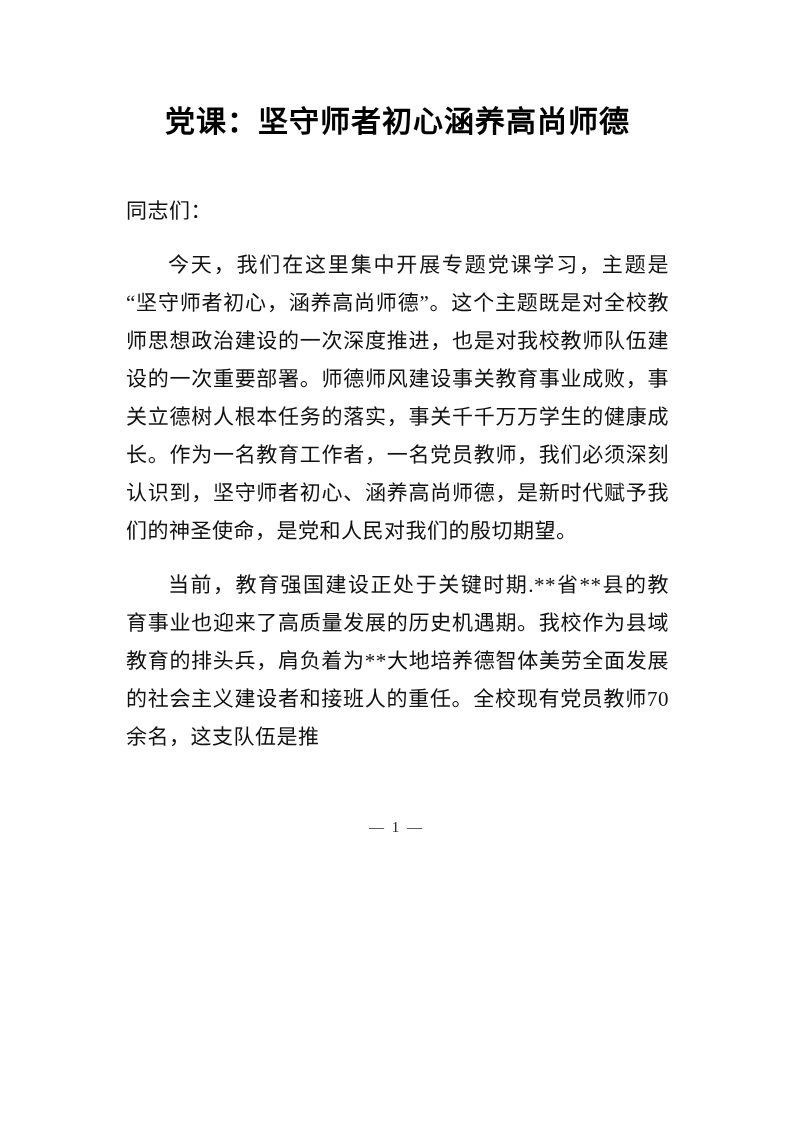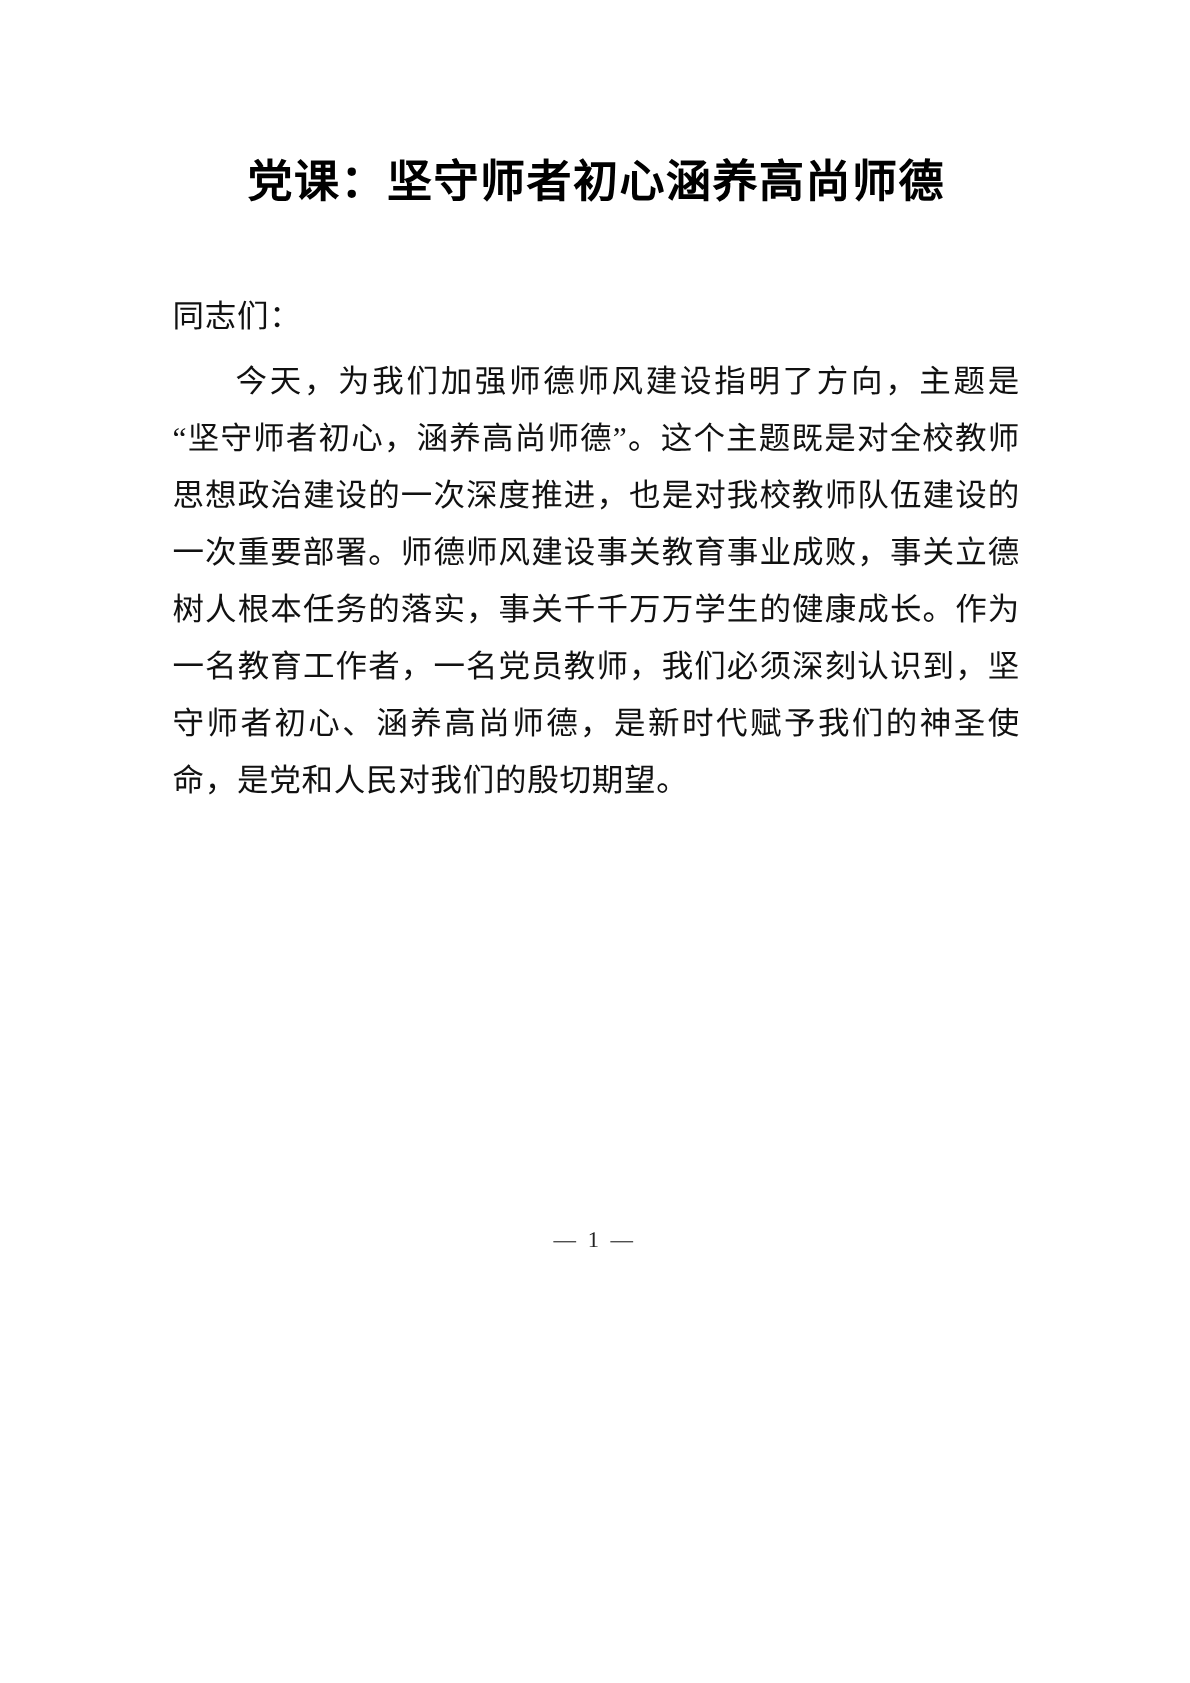--- a/index.html
+++ b/index.html
@@ -26,21 +26,21 @@
     font-size: 30px;
     line-height: 40px;
     font-weight: bold;
     letter-spacing: 1px;
     color: #000000;
   }
   .doc-body {
     margin-top: 50px;
   }
   .para {
-    margin: 5px;
+    margin: 16px;
     font-size: 21px;
     line-height: 38px;
     text-align: justify;
     text-indent: 2em;
     color: #111111;
     letter-spacing: 0.5px;
     word-break: break-all;
     font-family: Liberation Serif, serif;
   }
   .para.no-indent {
@@ -58,17 +58,18 @@
   }
 </style>
 </head>
 <body>
 
 <div class="page">
   <div class="content">
     <h1 class="doc-title">党课：坚守师者初心涵养高尚师德</h1>
     <div class="doc-body">
       <p class="para no-indent">同志们：</p>
-      <p class="para">今天，为我们加强师德师风建设指明了方向，主题是“坚守师者初心，涵养高尚师德”。这个主题既是对全校教师思想政治建设的一次深度推进，也是对我校教师队伍建设的一次重要部署。师德师风建设事关教育事业成败，事关立德树人根本任务的落实，事关千千万万学生的健康成长。作为一名教育工作者，一名党员教师，我们必须深刻认识到，坚守师者初心、涵养高尚师德，是新时代赋予我们的神圣使命，是党和人民对我们的殷切期望。</p>
+      <p class="para">今天，我们在这里集中开展专题党课学习，主题是“坚守师者初心，涵养高尚师德”。这个主题既是对全校教师思想政治建设的一次深度推进，也是对我校教师队伍建设的一次重要部署。师德师风建设事关教育事业成败，事关立德树人根本任务的落实，事关千千万万学生的健康成长。作为一名教育工作者，一名党员教师，我们必须深刻认识到，坚守师者初心、涵养高尚师德，是新时代赋予我们的神圣使命，是党和人民对我们的殷切期望。</p>
+      <p class="para">当前，教育强国建设正处于关键时期.**省**县的教育事业也迎来了高质量发展的历史机遇期。我校作为县域教育的排头兵，肩负着为**大地培养德智体美劳全面发展的社会主义建设者和接班人的重任。全校现有党员教师70余名，这支队伍是推</p>
     </div>
   </div>
   <div class="page-footer">— 1 —</div>
 </div>
 
 </body></html>

